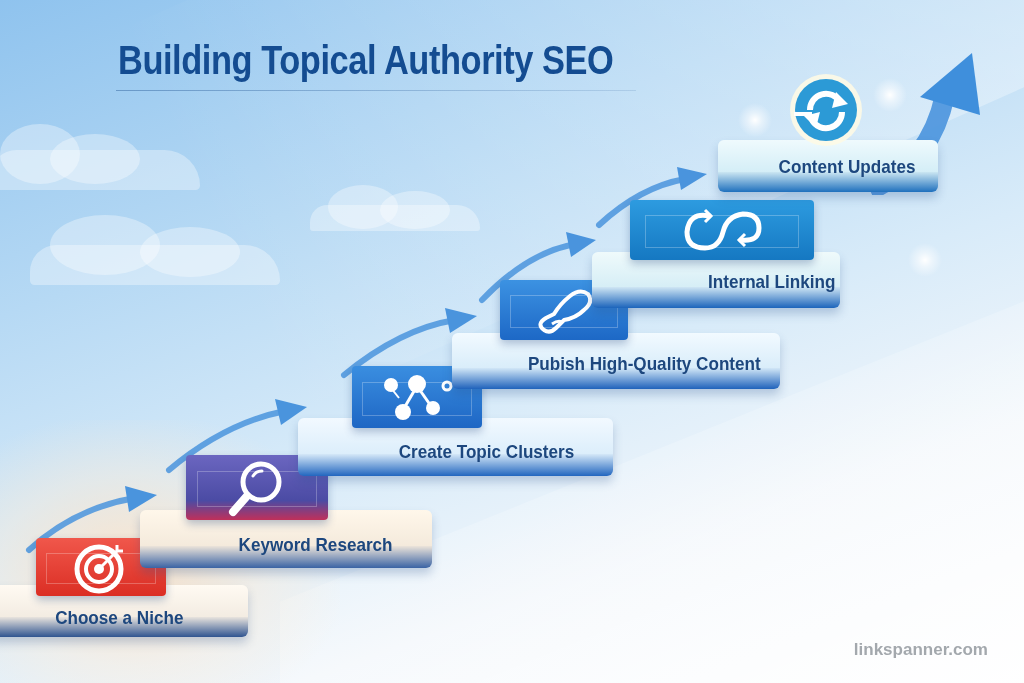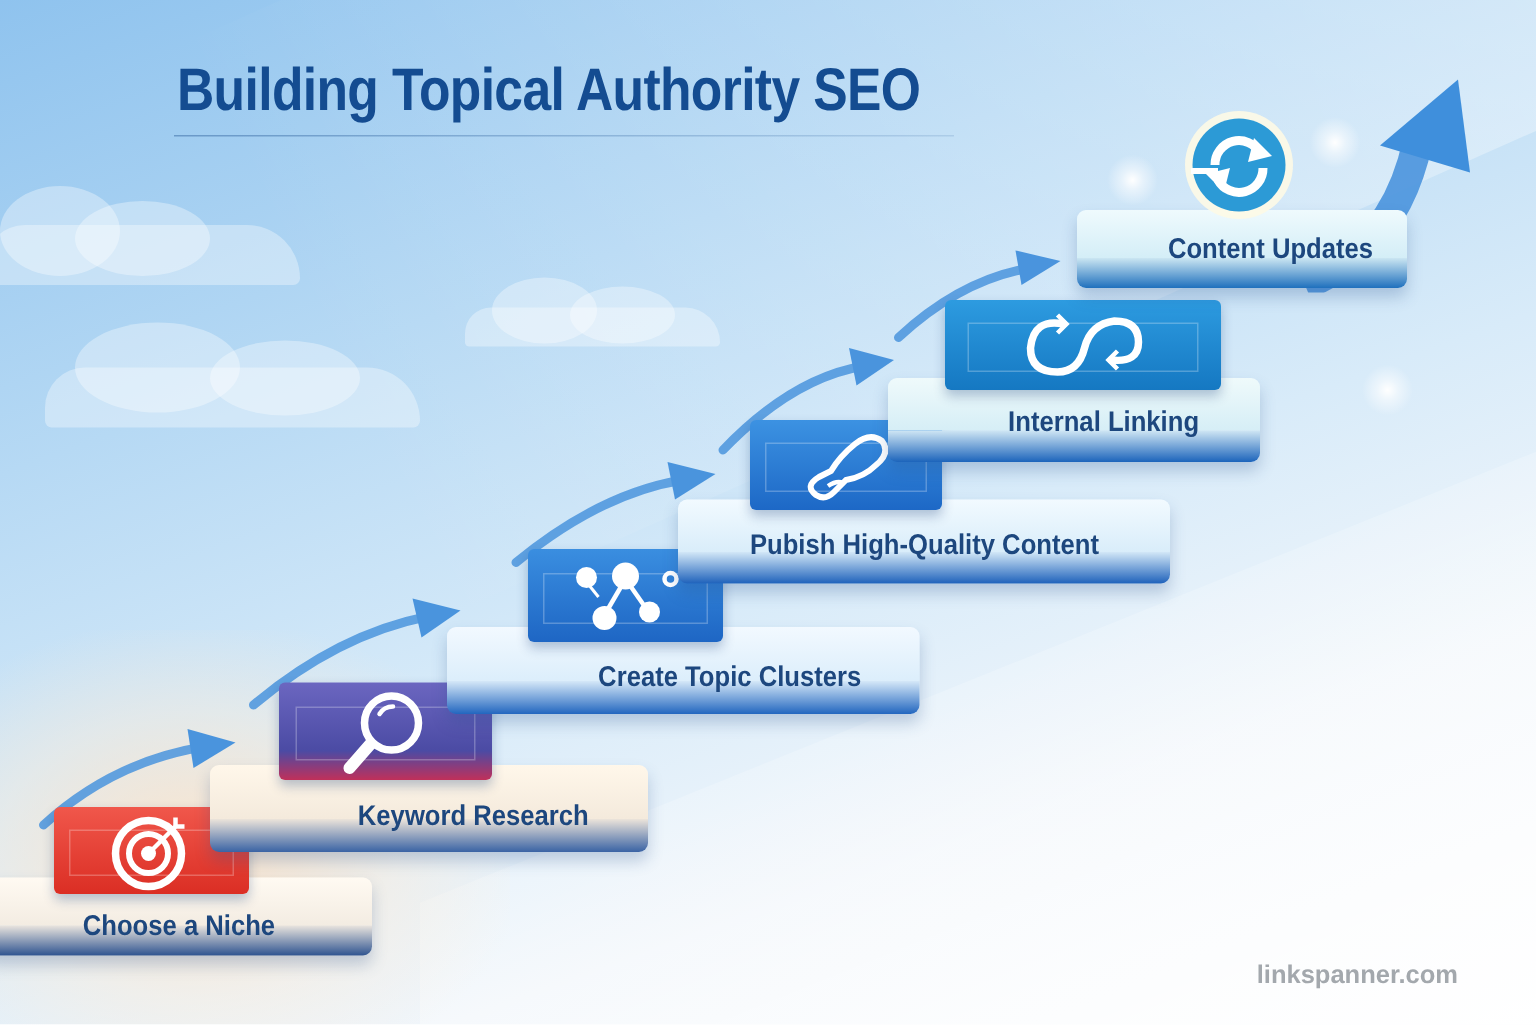--- a/index.html
+++ b/index.html
@@ -56,21 +56,21 @@
     color: #1d477e; font-size: 19px; white-space: nowrap;
   }
   .label span { display: inline-block; transform: scaleX(0.9); }
 
   .block { position: absolute; border-radius: 4px; box-shadow: 0 4px 8px rgba(20,60,120,0.3); overflow: hidden; }
   .block::after { content: ""; position: absolute; left: 8%; right: 8%; top: 25%; bottom: 20%; border: 1px solid rgba(255,255,255,0.25); }
   .block svg { position: absolute; left: 50%; top: 50%; transform: translate(-50%, -50%); }
 
   .arrow { position: absolute; }
   .watermark {
-    position: absolute; right: 52px; top: 640px; font-size: 17px; font-weight: bold; color: #a3a8ad;
+    position: absolute; right: 36px; top: 640px; font-size: 17px; font-weight: bold; color: #a3a8ad;
   }
   .sparkle { position: absolute; width: 40px; height: 40px; background: radial-gradient(circle, rgba(255,255,255,1) 0%, rgba(255,255,255,0.5) 25%, rgba(255,255,255,0) 60%); }
 </style>
 </head>
 <body>
 
 <div class="canvas">
   <div class="diag-band"></div>
   <div class="bottom-light"></div>
   <div class="warm-glow"></div>
@@ -168,38 +168,38 @@
     <div class="slab" style="left:452px;top:333px;width:328px;height:56px;">
       <div class="top" style="background:linear-gradient(180deg,#f2faff,#d9edfa);"></div>
       <div class="side" style="background:linear-gradient(180deg,#d2e7f7,#1f62bb);"></div>
     </div>
     <div class="block" style="left:500px;top:280px;width:128px;height:60px;background:linear-gradient(180deg,#3c92e2,#1d68c6);">
       <svg width="60" height="52" viewBox="0 0 60 52">
         <path d="M10 46 Q2 40 12 34 L20 30 Q26 20 36 12 Q46 4 54 10 Q60 18 50 26 Q42 34 30 36 L22 44 Q16 50 10 46 Z" fill="none" stroke="#fff" stroke-width="4"></path>
         <path d="M18 40 Q24 36 28 38" stroke="#fff" stroke-width="3" fill="none"></path>
       </svg>
     </div>
-    <div class="label" style="left:452px;width:328px;right:auto;top:353px;">
+    <div class="label" style="left:452px;width:328px;right:auto;top:353px;padding-left:28px;">
       <span>Pubish High-Quality Content</span>
     </div>
   </div>
 
   <div class="step">
     <div class="slab" style="left:592px;top:252px;width:248px;height:56px;">
       <div class="top" style="background:linear-gradient(180deg,#effafb,#d6eef6);"></div>
       <div class="side" style="background:linear-gradient(180deg,#cfe6f4,#1c64bb);"></div>
     </div>
     <div class="block" style="left:630px;top:200px;width:184px;height:60px;background:linear-gradient(180deg,#2d9be0,#1578c2);">
       <svg width="86" height="48" viewBox="0 0 86 48">
         <path d="M30 10 Q10 6 8 26 Q8 42 26 42 Q40 42 44 26 Q48 10 64 8 Q80 8 80 22 Q80 36 62 34" fill="none" stroke="#fff" stroke-width="5" stroke-linecap="round"></path>
         <polyline points="26,4 32,10 26,16" fill="none" stroke="#fff" stroke-width="3"></polyline>
         <polyline points="66,28 60,34 66,40" fill="none" stroke="#fff" stroke-width="3"></polyline>
       </svg>
     </div>
-    <div class="label" style="left:592px;width:288px;right:auto;top:271px;">
+    <div class="label" style="left:592px;width:288px;right:auto;top:271px;padding-left:36px;">
       <span>Internal Linking</span>
     </div>
   </div>
 
   <div class="step">
     <div class="slab" style="left:718px;top:140px;width:220px;height:52px;">
       <div class="top" style="background:linear-gradient(180deg,#effafd,#d4eef7);"></div>
       <div class="side" style="background:linear-gradient(180deg,#cbe6f2,#1f70bd);"></div>
     </div>
     <svg style="position:absolute;left:786px;top:70px;" width="80" height="80" viewBox="0 0 80 80">

